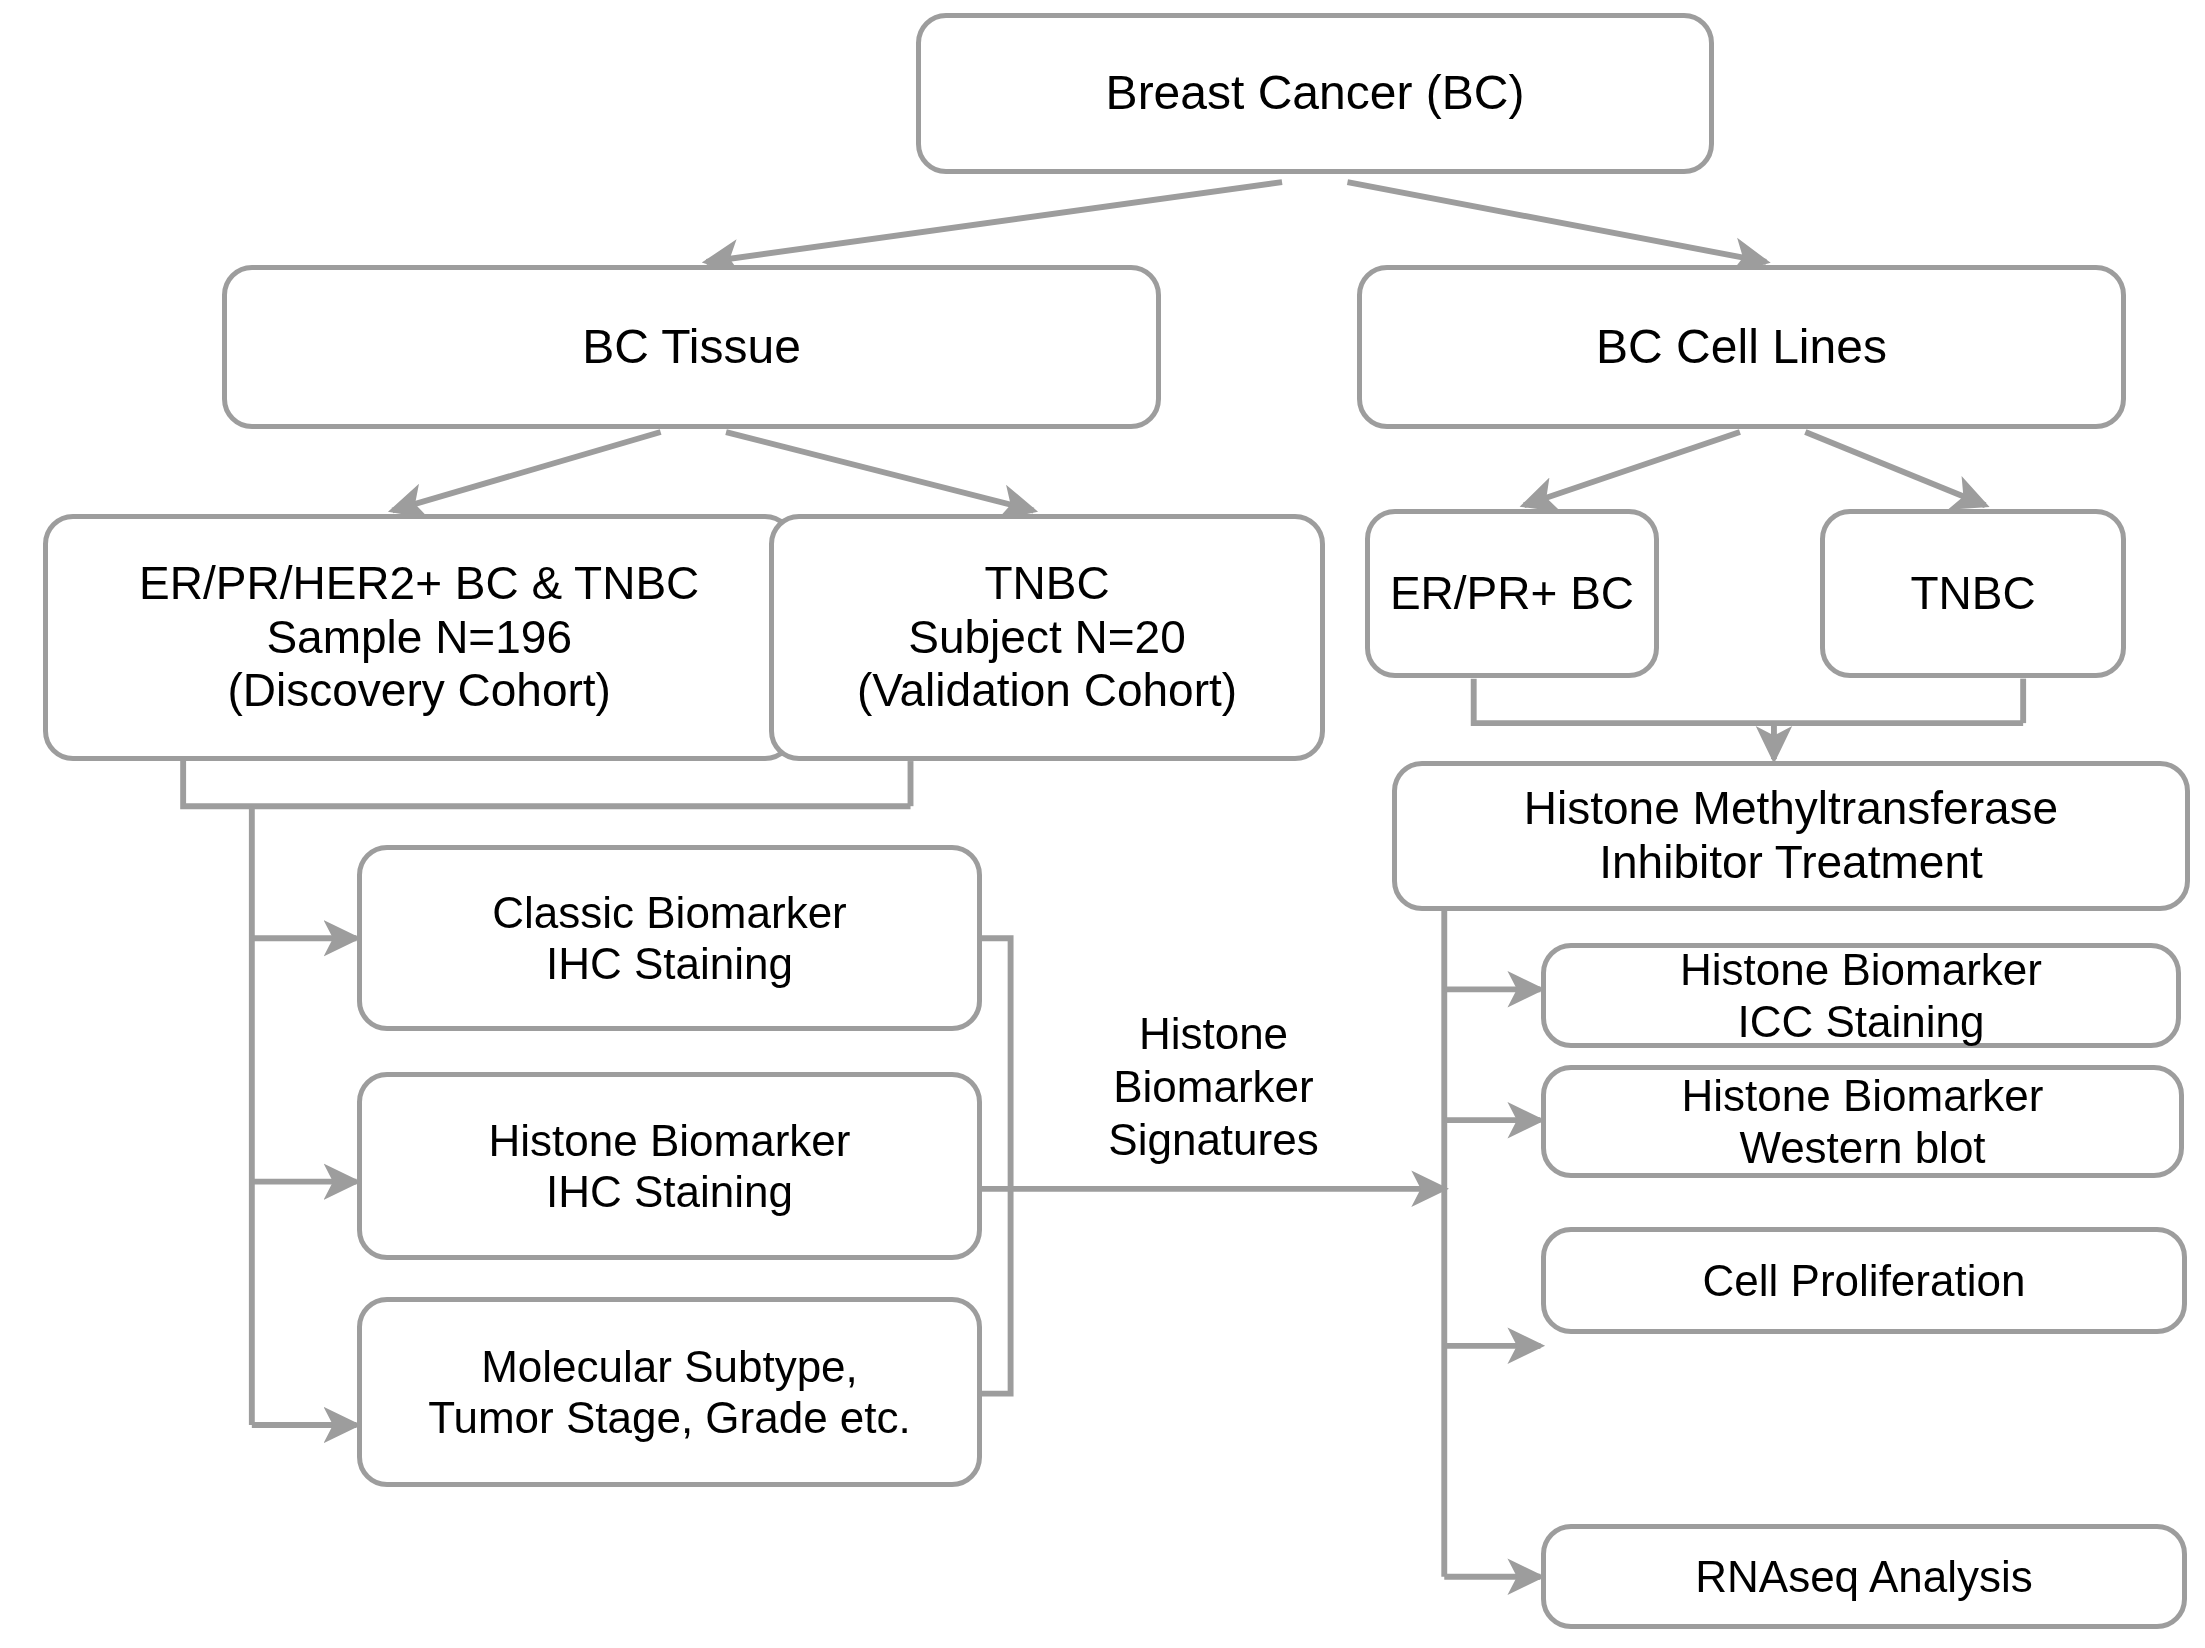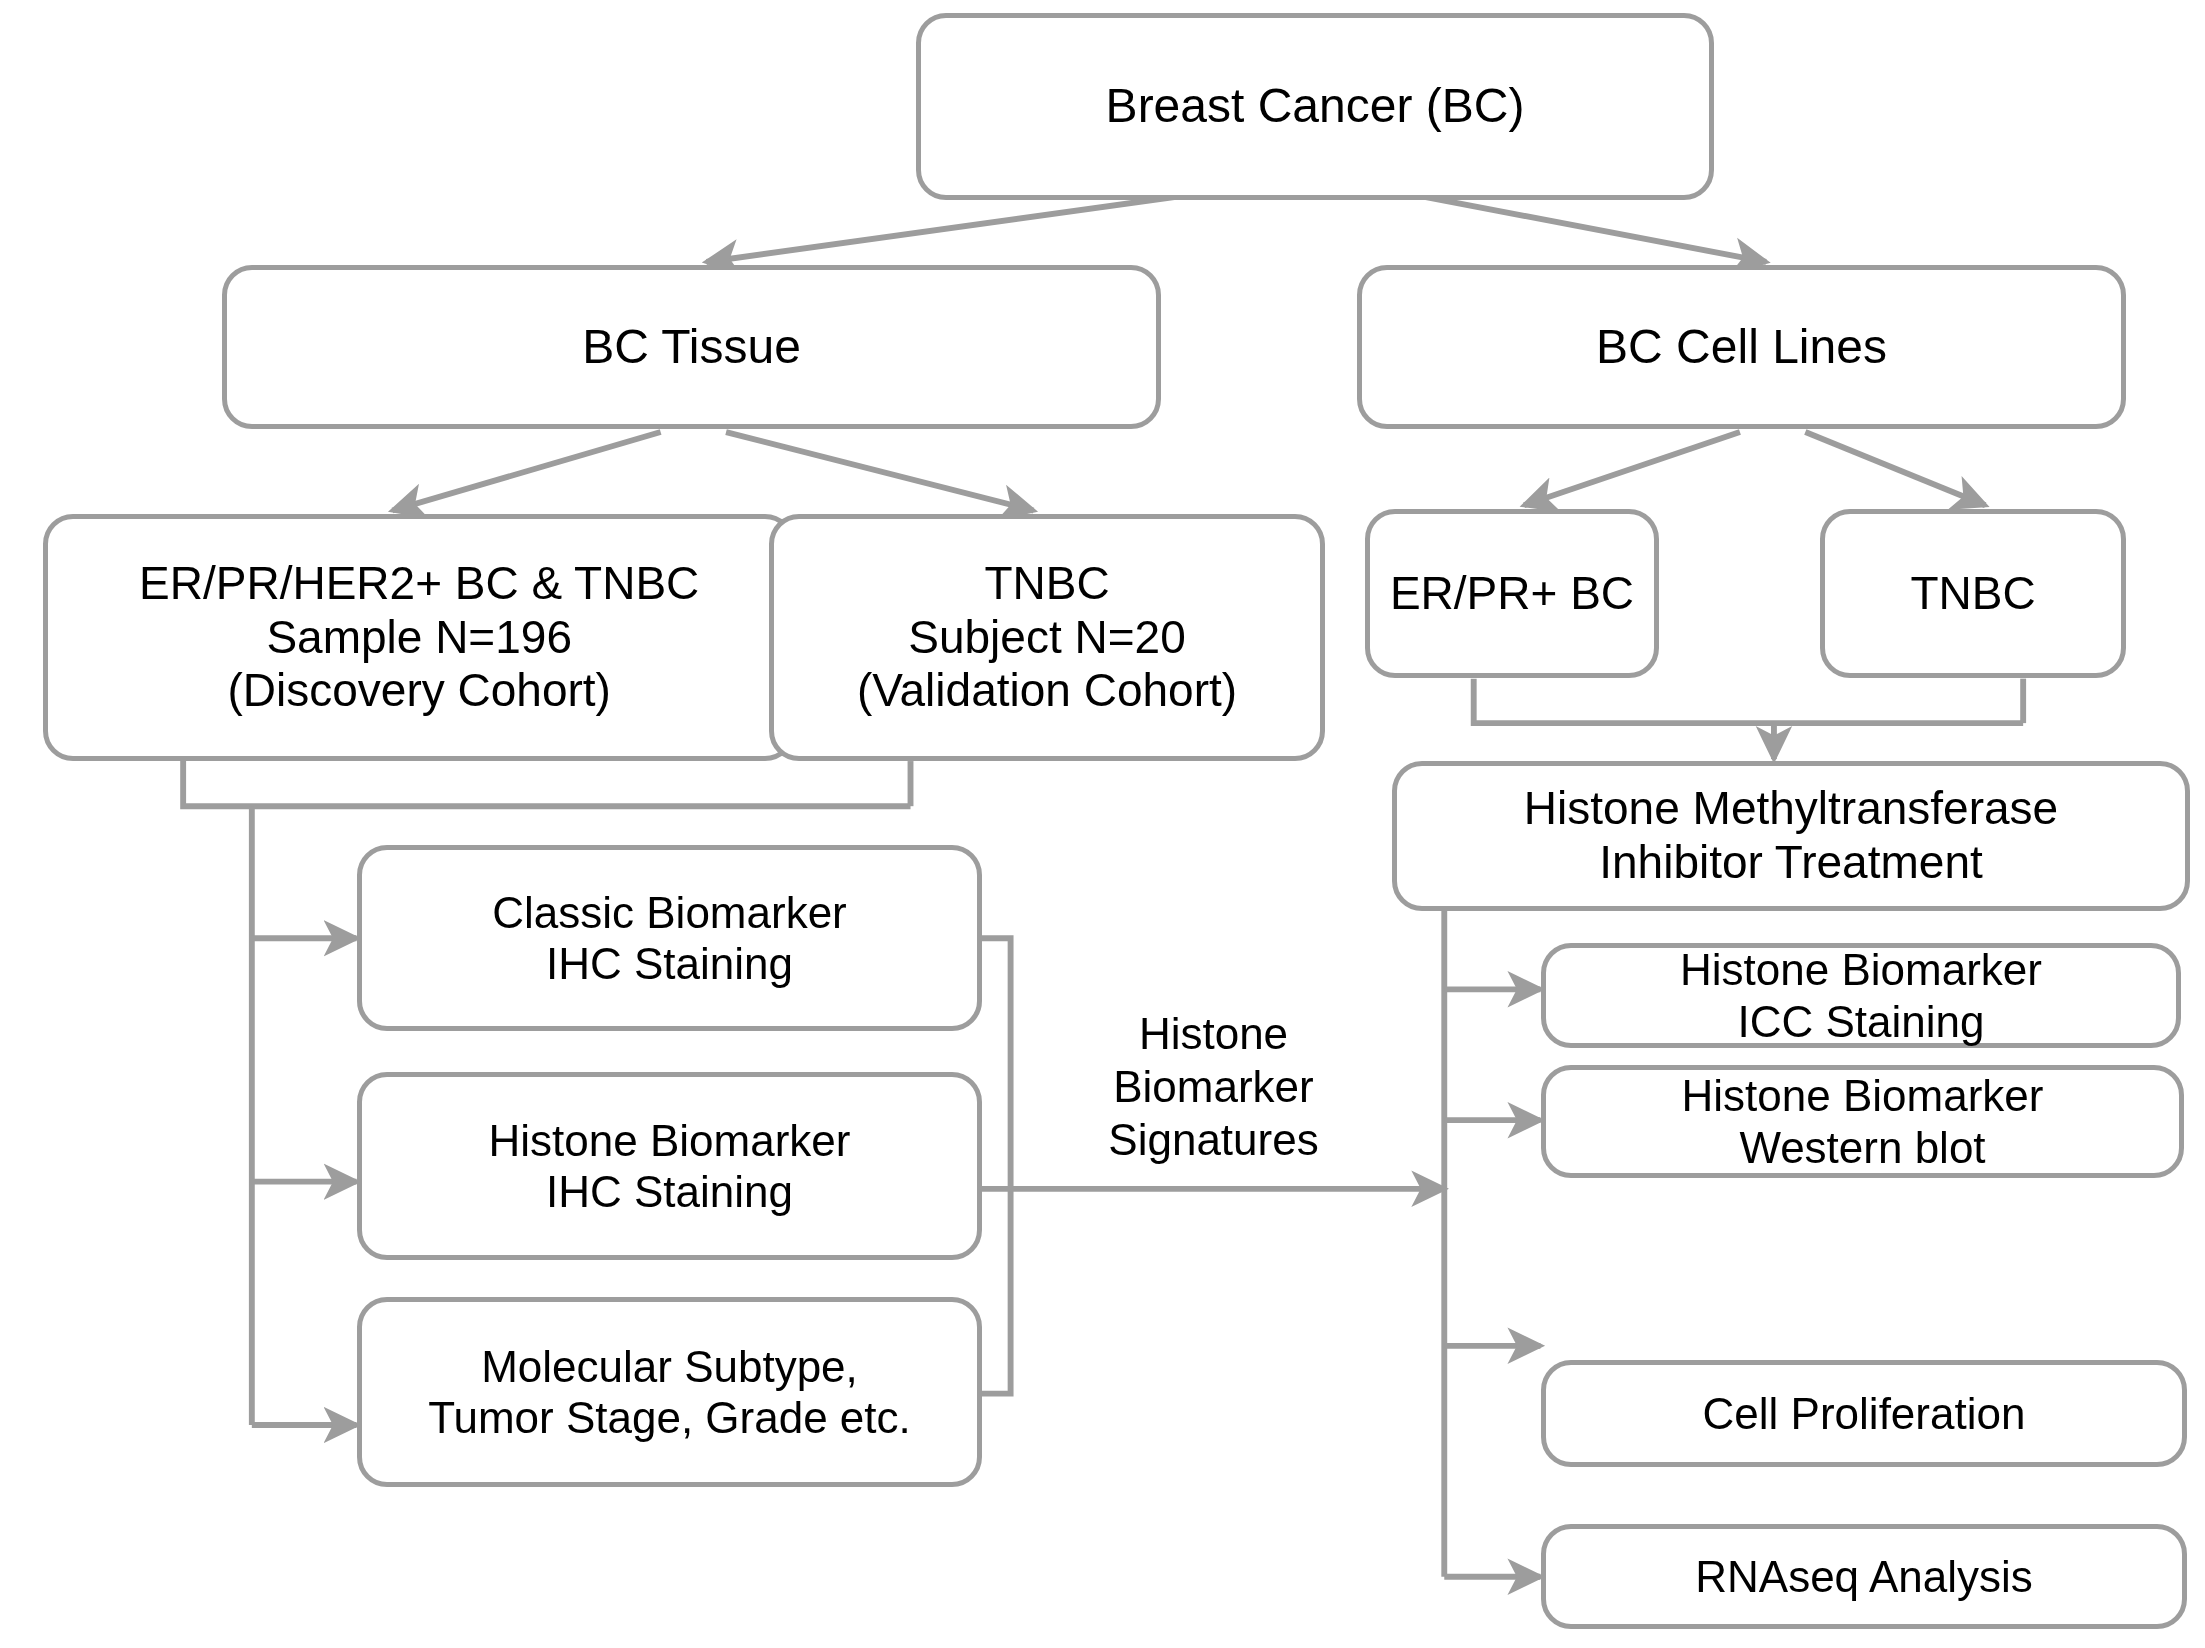--- a/index.html
+++ b/index.html
@@ -76,21 +76,21 @@
       <path d="M2712,1105 L2712,1160" marker-end="url(#ah)"></path>
 
       <path d="M2208,1392 L2208,2410"></path>
       <path d="M2208,1512 L2355,1512" marker-end="url(#ah)"></path>
       <path d="M2208,1712 L2355,1712" marker-end="url(#ah)"></path>
       <path d="M2208,2057 L2355,2057" marker-end="url(#ah)"></path>
       <path d="M2208,2410 L2355,2410" marker-end="url(#ah)"></path>
     </g>
   </svg>
 
-  <div class="node f-xl" style="left:916px;top:13px;width:798px;height:187px;">
+  <div class="node f-xl" style="left:916px;top:13px;width:798px;height:161px;">
     <span class="lbl">Breast Cancer (BC)</span>
   </div>
 
   <div class="node f-xl" style="left:222px;top:265px;width:939px;height:164px;">
     <span class="lbl">BC Tissue</span>
   </div>
 
   <div class="node f-xl" style="left:1357px;top:265px;width:769px;height:164px;">
     <span class="lbl">BC Cell Lines</span>
   </div>
@@ -138,21 +138,21 @@
   <div class="node f-md" style="left:1541px;top:943px;width:640px;height:105px;">
     <span class="lbl">Histone Biomarker
 ICC Staining</span>
   </div>
 
   <div class="node f-md" style="left:1541px;top:1065px;width:643px;height:113px;">
     <span class="lbl">Histone Biomarker
 Western blot</span>
   </div>
 
-  <div class="node f-md" style="left:1541px;top:1360px;width:646px;height:107px;">
+  <div class="node f-md" style="left:1541px;top:1227px;width:646px;height:107px;">
     <span class="lbl">Cell Proliferation</span>
   </div>
 
   <div class="node f-md" style="left:1541px;top:1524px;width:646px;height:105px;">
     <span class="lbl">RNAseq Analysis</span>
   </div>
 
   <div class="free-label" style="left:1060px;top:1000px;width:307px;margin-top:8px;">Histone
 Biomarker
 Signatures</div>

